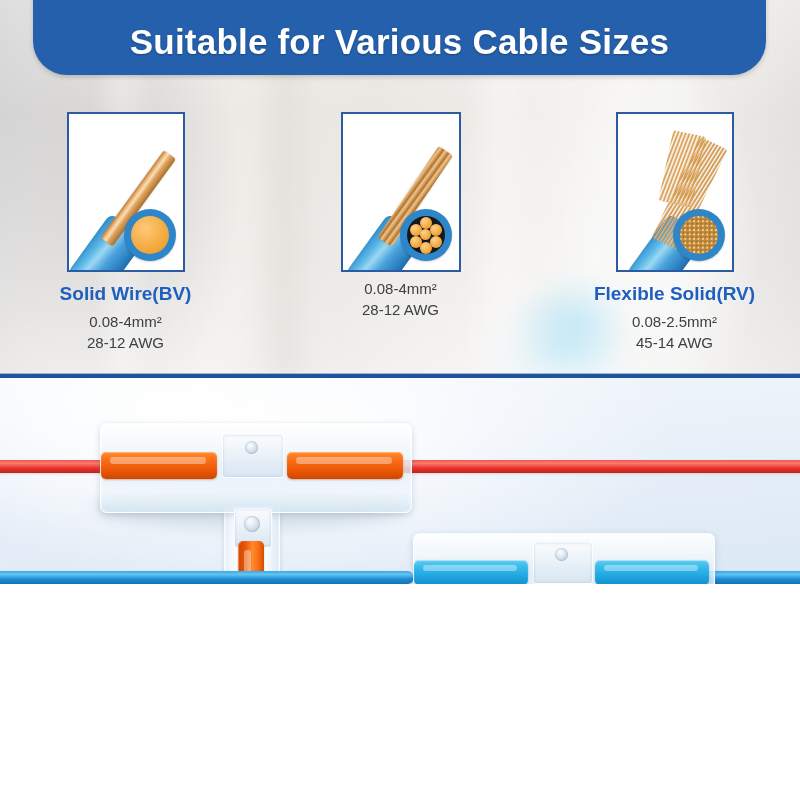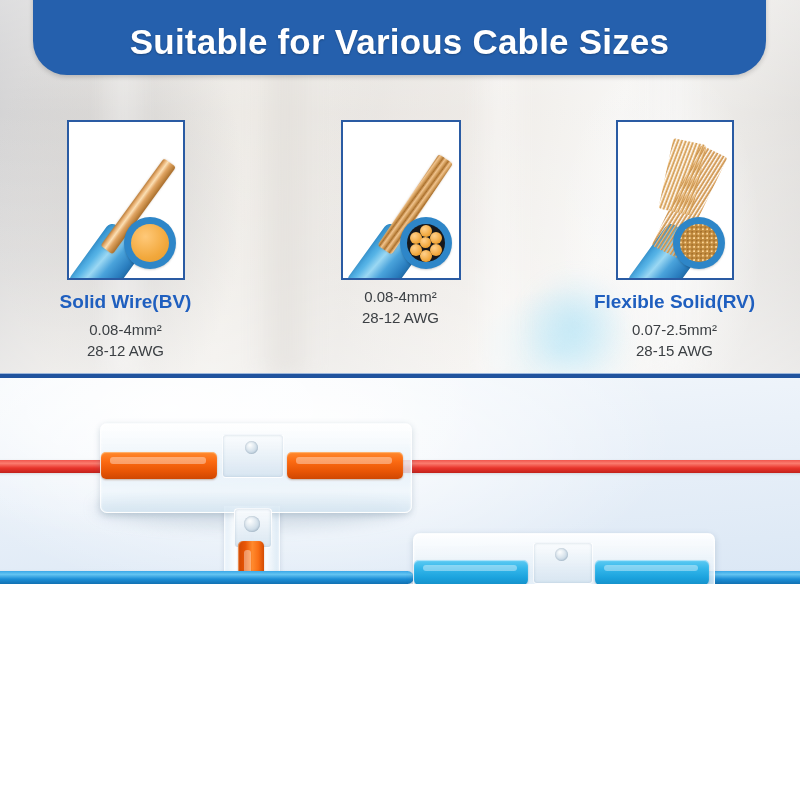--- a/index.html
+++ b/index.html
@@ -23,21 +23,21 @@
 
   
   .banner{position:absolute;left:33px;top:-30px;width:733px;height:105px;
     background:#2560ad;border-radius:0 0 34px 34px;
     box-shadow:0 2px 5px rgba(0,0,0,.18);display:flex;align-items:flex-end;justify-content:center;}
   .banner-title{color:#ffffff;font-size:35px;font-weight:bold;letter-spacing:.2px;
     padding-bottom:13px;white-space:nowrap;text-shadow:0 1px 2px rgba(0,0,0,.28);font-family:"Liberation Sans",sans-serif;}
 
   
   .cards{position:absolute;left:0;top:112px;width:800px;height:245px;}
-  .card-col{position:absolute;top:8px;width:235px;}
+  .card-col{position:absolute;top:0;width:235px;}
   .card-col.c0{left:8px;}
   .card-col.c1{left:283px;}
   .card-col.c2{left:557px;}
 
   .photo-frame{position:relative;margin:0 auto;width:118px;height:160px;background:#ffffff;
     border:2px solid #2a5ba3;box-sizing:border-box;overflow:hidden;}
   .photo-frame.wide{width:120px;}
   .sheath{position:absolute;left:-6px;bottom:-16px;width:44px;height:74px;
     transform:rotate(36deg);transform-origin:50% 100%;border-radius:7px;
     background:linear-gradient(95deg,#2f8fd0 0%,#57b4e6 22%,#9bd8f3 38%,#4aa3db 58%,#2b7fc0 82%,#1f6aa6 100%);
@@ -187,22 +187,22 @@
                     border-radius:3px;"></div>
         <div class="copper" style="left:40px;bottom:66px;width:34px;height:72px;transform:rotate(12deg);transform-origin:50% 100%;
                     background:repeating-linear-gradient(99deg,rgba(255,255,255,0) 0px,#f0c890 1px,#cf9850 2px,rgba(255,255,255,0) 3.6px);
                     border-radius:3px;"></div>
         <div class="xsec xsec-flex">
           <div class="xsec-inner"></div>
         </div>
       </div>
       <div class="card-title">Flexible Solid(RV)</div>
       <div class="card-spec">
-        <div>0.07-2.5mm²</div>
-        <div>28-15 AWG</div>
+        <div>0.08-2.5mm²</div>
+        <div>45-14 AWG</div>
       </div>
     </div>
   </div>
 
   <div class="divider-hi"></div>
   <div class="divider"></div>
 
   <div class="bottom-section">
     <div class="bot-glow"></div>
 

